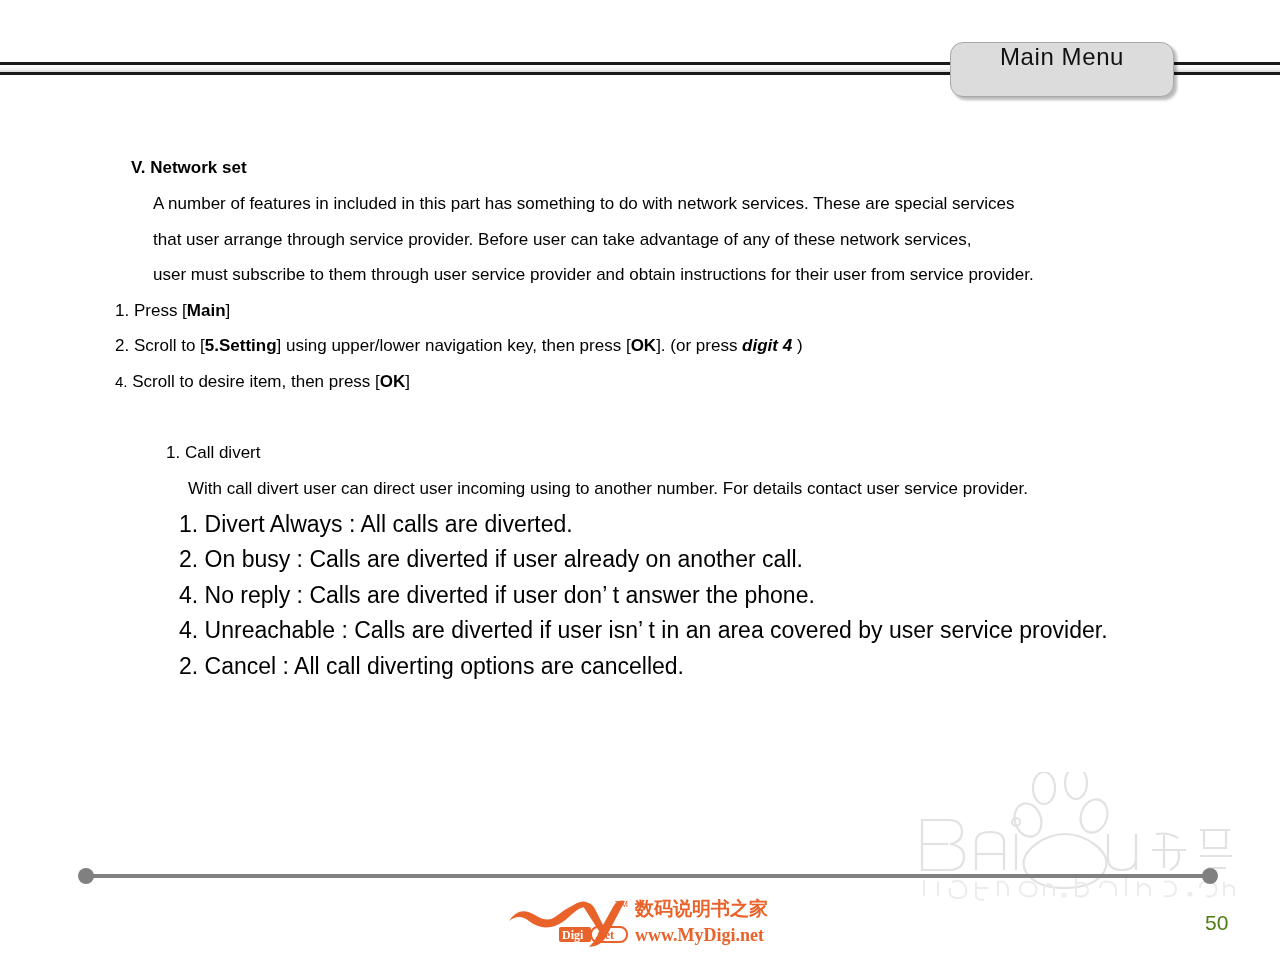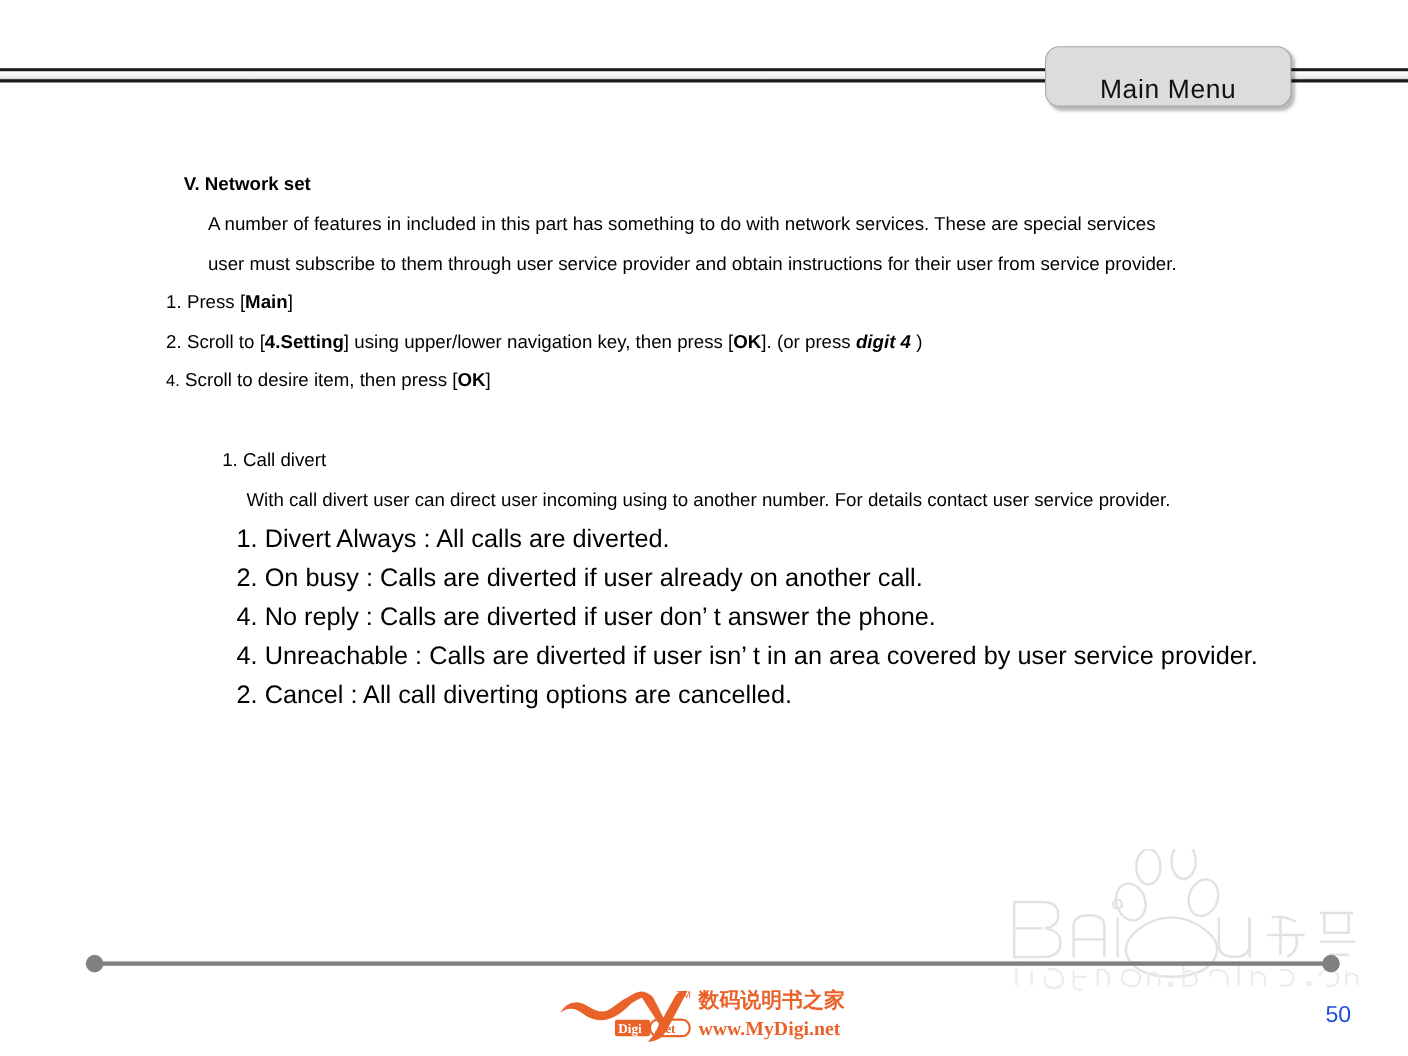--- a/index.html
+++ b/index.html
@@ -61,38 +61,37 @@
     left: 950px;
     top: 42px;
     width: 224px;
     height: 55px;
     background: #dcdcdc;
     border: 1px solid #a8a8a8;
     border-radius: 13px;
     box-shadow: 3px 3px 3px rgba(0,0,0,0.28);
     box-sizing: border-box;
     display: flex;
-    align-items: flex-end;
+    align-items: flex-start;
     justify-content: center;
     z-index: 5;
   }
   .header-tab-label {
     font-size: 24px;
     letter-spacing: 0.6px;
     color: #111111;
     font-weight: 400;
   }
 
   
   .content {
     position: absolute;
     left: 0;
     top: 150px;
     width: 1164px;
-    padding-left: 36px;
   }
   .section-heading {
     font-size: 17px;
     font-weight: bold;
     margin: 0 0 0 131px;
     line-height: 36px;
   }
   .body-line {
     font-size: 17px;
     margin: 0 0 0 153px;
@@ -180,21 +179,21 @@
     top: 893px;
     width: 290px;
     height: 56px;
     z-index: 3;
   }
   .page-number {
     position: absolute;
     left: 1205px;
     top: 911px;
     font-size: 21px;
-    color: #1d4ed8;
+    color: #4d7c0f;
     z-index: 3;
   }
 </style>
 </head>
 <body>
 
 <div class="page-header">
   <div class="header-rule">
     <div class="rule-line-top"></div>
     <div class="rule-line-mid"></div>
@@ -243,30 +242,31 @@
       <path d="M316 110 v14 M316 116 q5 -6 10 0 v8"></path>
     </g>
   </svg>
 </div>
 
 <div class="content">
 
   <div class="section-heading">V. Network set</div>
 
   <div class="body-line">A number of features in included in this part has something to do with network services. These are special services</div>
+  <div class="body-line">that user arrange through service provider. Before user can take advantage of any of these network services,</div>
   <div class="body-line">user must subscribe to them through user service provider and obtain instructions for their user from service provider.</div>
 
   <div class="step-line">
     <span class="num">1.</span>
     <span>Press [</span><b>Main</b><span>]</span>
   </div>
 
   <div class="step-line">
     <span class="num">2.</span>
-    <span>Scroll to [</span><b>4.Setting</b><span>] using upper/lower navigation key, then press [</span><b>OK</b><span>]. (or press </span><i class="bolditalic">digit 4</i><span> )</span>
+    <span>Scroll to [</span><b>5.Setting</b><span>] using upper/lower navigation key, then press [</span><b>OK</b><span>]. (or press </span><i class="bolditalic">digit 4</i><span> )</span>
   </div>
 
 
   <div class="step-line small-num">
     <span class="num">4.</span>
     <span>Scroll to desire item, then press [</span><b>OK</b><span>]</span>
   </div>
 
   <div class="gap-block"></div>
 

